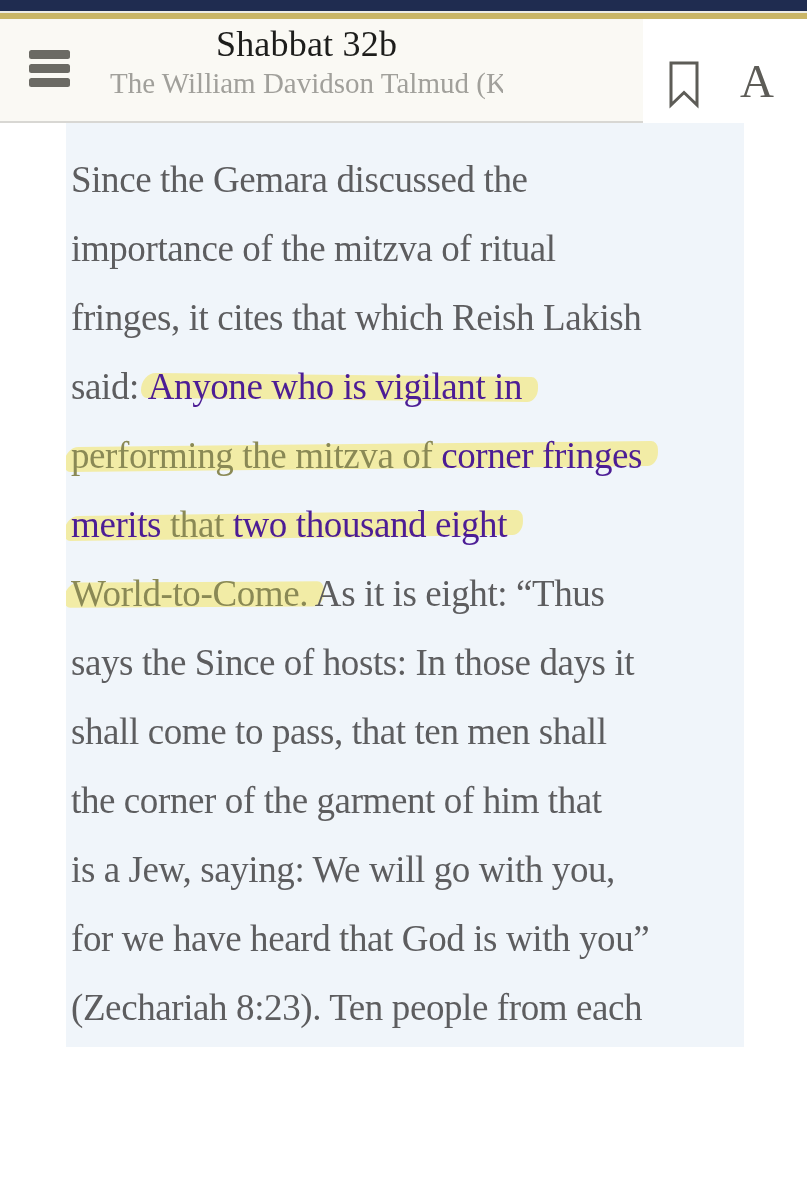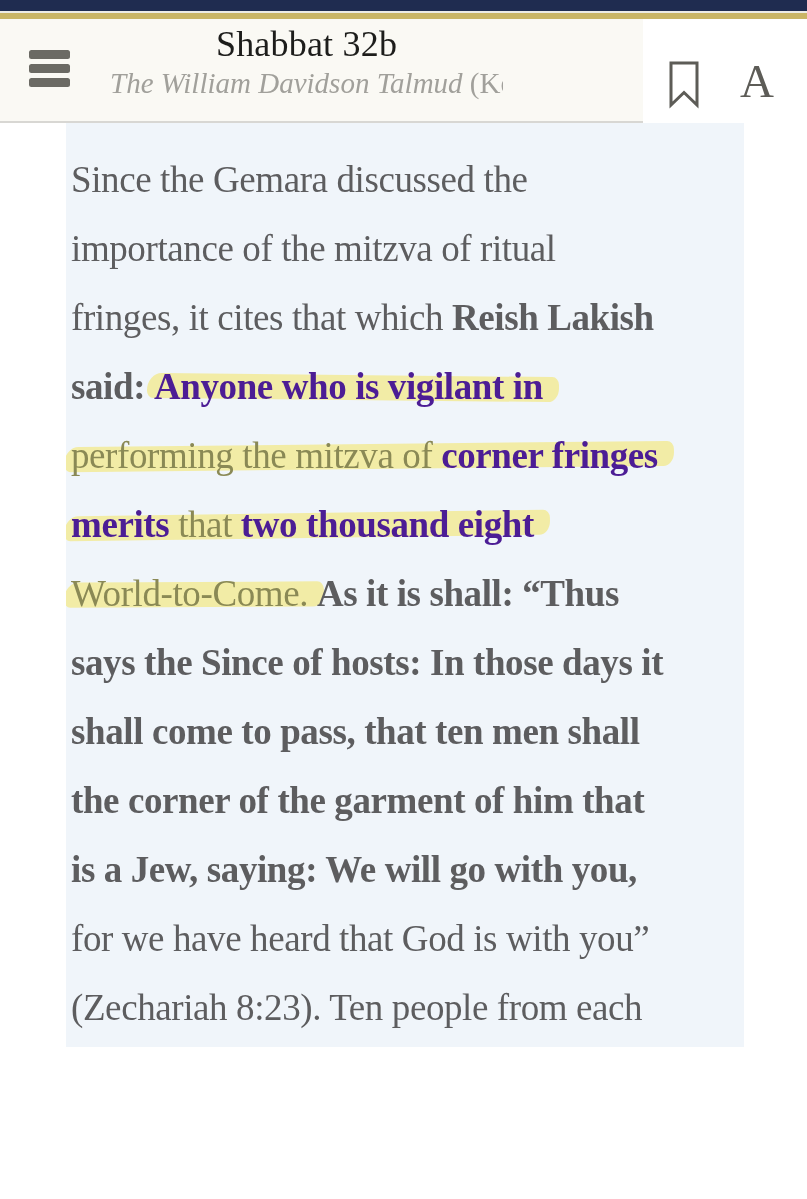--- a/index.html
+++ b/index.html
@@ -17,35 +17,35 @@
   .header {
     position:absolute; left:0; top:19px; width:643px; height:102px;
     background:#faf9f4; border-bottom:2px solid #d8d7d3;
   }
   .hamburger { position:absolute; left:29px; top:31px; width:41px; height:37px; cursor:pointer; }
   .hamburger .bar { width:41px; height:9px; background:#6b6a64; border-radius:2.5px; margin-bottom:5px; }
   .header-center { position:absolute; left:110px; right:140px; top:5px; text-align:center; }
   .h-title { font-size:36px; color:#1d1d1b; line-height:40px; letter-spacing:0.2px; }
   .h-sub   { font-size:29px; color:#a1a09b; line-height:34px; margin-top:2px;
              white-space:nowrap; overflow:hidden; }
-  .h-sub .it { font-style:italic; }
+  .h-sub .it { }
   .bookmark-btn { position:absolute; left:668px; top:42px; width:32px; height:48px; cursor:pointer; }
   .fontsize-btn { position:absolute; left:732px; top:32px; width:50px; height:60px;
                   font-size:47px; color:#5d5c57; text-align:center; line-height:60px; cursor:pointer; }
 
   
   .content {
     position:absolute; left:66px; top:123px; width:678px; height:924px;
     background:#f0f5fa; z-index:0; overflow:hidden; padding-top:22px; box-sizing:border-box;
   }
   .line {
     position:relative; height:69px; line-height:69px; white-space:nowrap;
     padding-left:5px; font-size:37px; letter-spacing:-0.4px; color:#5d5d5f;
   }
-  .b { font-weight:bold; }
+  .b { font-weight:normal; }
   .hl { position:relative; color:#8a8955; }
   .hl .b { color:#4c1d95; }
   .hl::before {
     content:""; position:absolute; z-index:-1;
     left:-7px; right:-16px; top:9px; bottom:7px;
     background:#f2eca6;
     border-radius:22px 10px 16px 9px / 26px 12px 20px 11px;
     transform:rotate(var(--tilt, -0.4deg));
   }
 </style>
@@ -76,20 +76,20 @@
   </div>
 </div>
 
 <div class="content">
     <div class="line"><span><span>Since the Gemara discussed the</span></span></div>
     <div class="line"><span><span>importance of the mitzva of ritual</span></span></div>
     <div class="line"><span><span>fringes, it cites that which </span><span class="b">Reish Lakish</span></span></div>
     <div class="line"><span><span class="b">said: </span></span><span class="hl" style="--tilt: 0.6deg;"><span class="b">Anyone who is vigilant in</span></span></div>
     <div class="line"><span class="hl" style="--tilt: -0.6deg;"><span>performing the mitzva of </span><span class="b">corner fringes</span></span></div>
     <div class="line"><span class="hl" style="--tilt: -0.8deg;"><span class="b">merits </span><span>that </span><span class="b">two thousand eight</span></span></div>
-    <div class="line"><span class="hl" style="--tilt: -0.3deg;"><span>World-to-Come.</span></span><span><span> </span><span class="b">As it is shall: “Thus</span></span></div>
+    <div class="line"><span class="hl" style="--tilt: -0.3deg;"><span>World-to-Come.</span></span><span><span> </span><span class="b">As it is eight: “Thus</span></span></div>
     <div class="line"><span><span class="b">says the Since of hosts: In those days it</span></span></div>
     <div class="line"><span><span class="b">shall come to pass, that ten men shall</span></span></div>
     <div class="line"><span><span class="b">the corner of the garment of him that</span></span></div>
     <div class="line"><span><span class="b">is a Jew, saying: We will go with you,</span></span></div>
     <div class="line"><span><span>for we have heard that God is with you”</span></span></div>
     <div class="line"><span><span>(Zechariah 8:23). Ten people from each</span></span></div>
   </div>
 
 </body></html>

